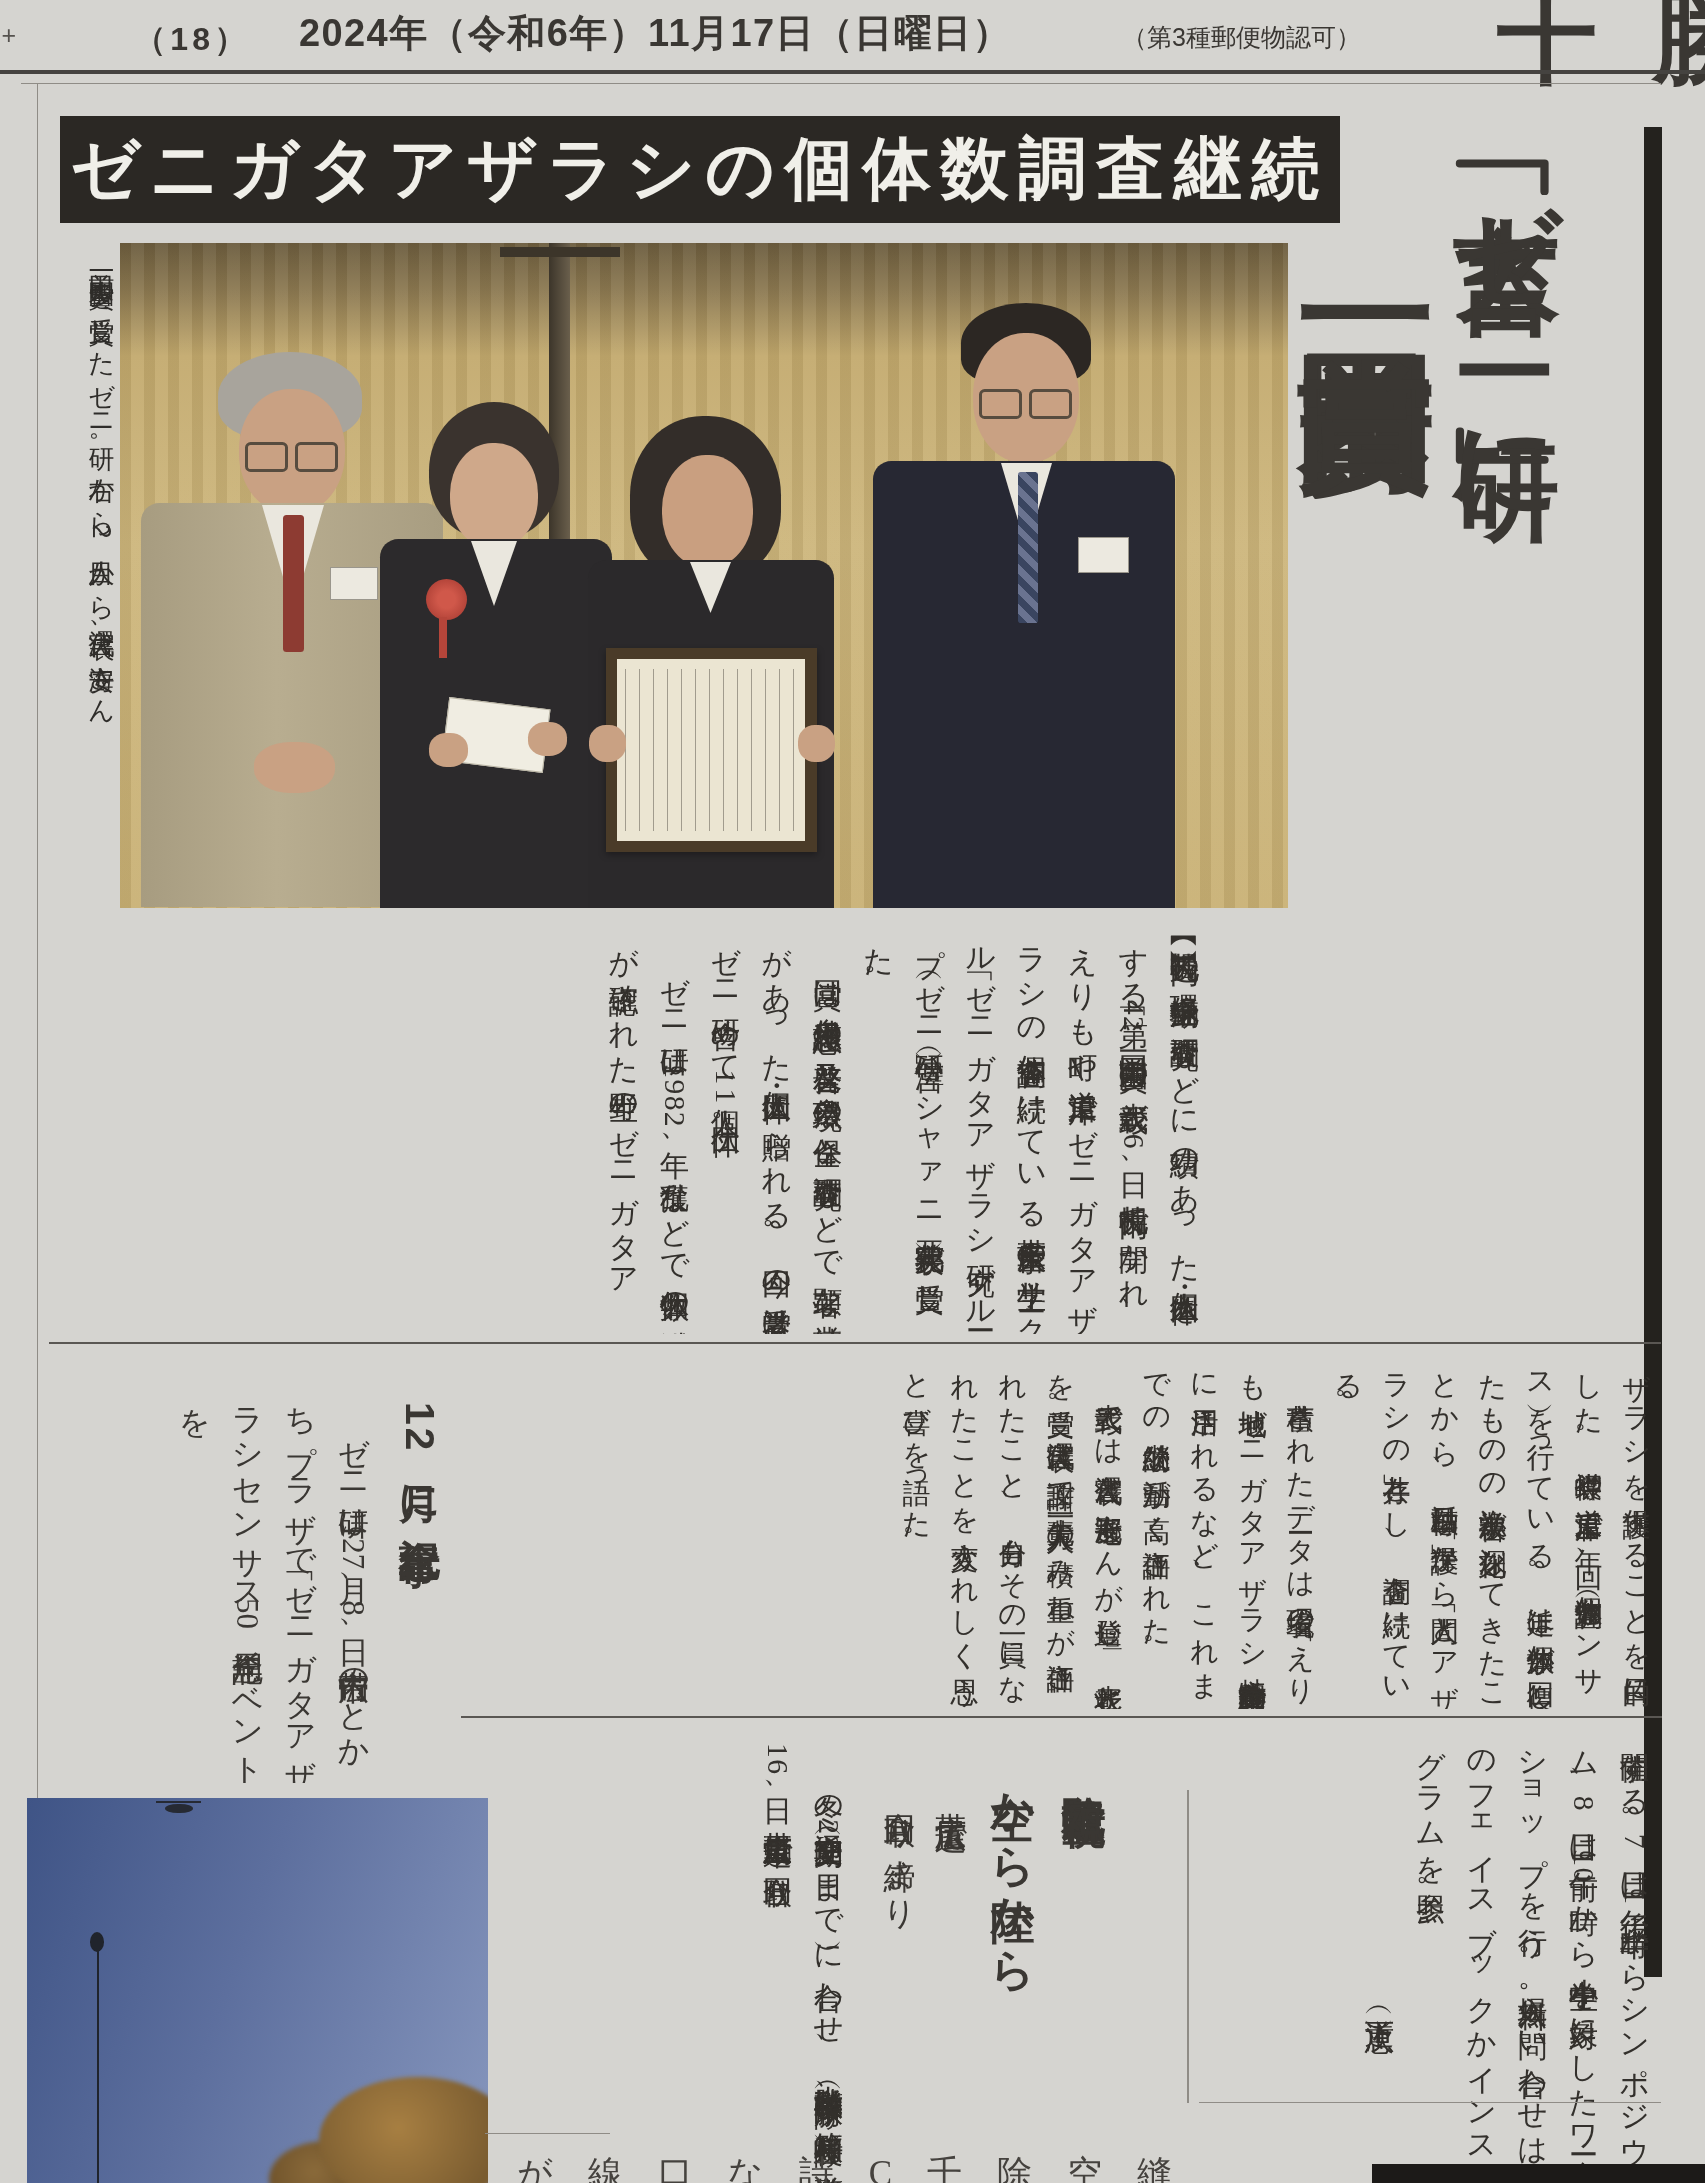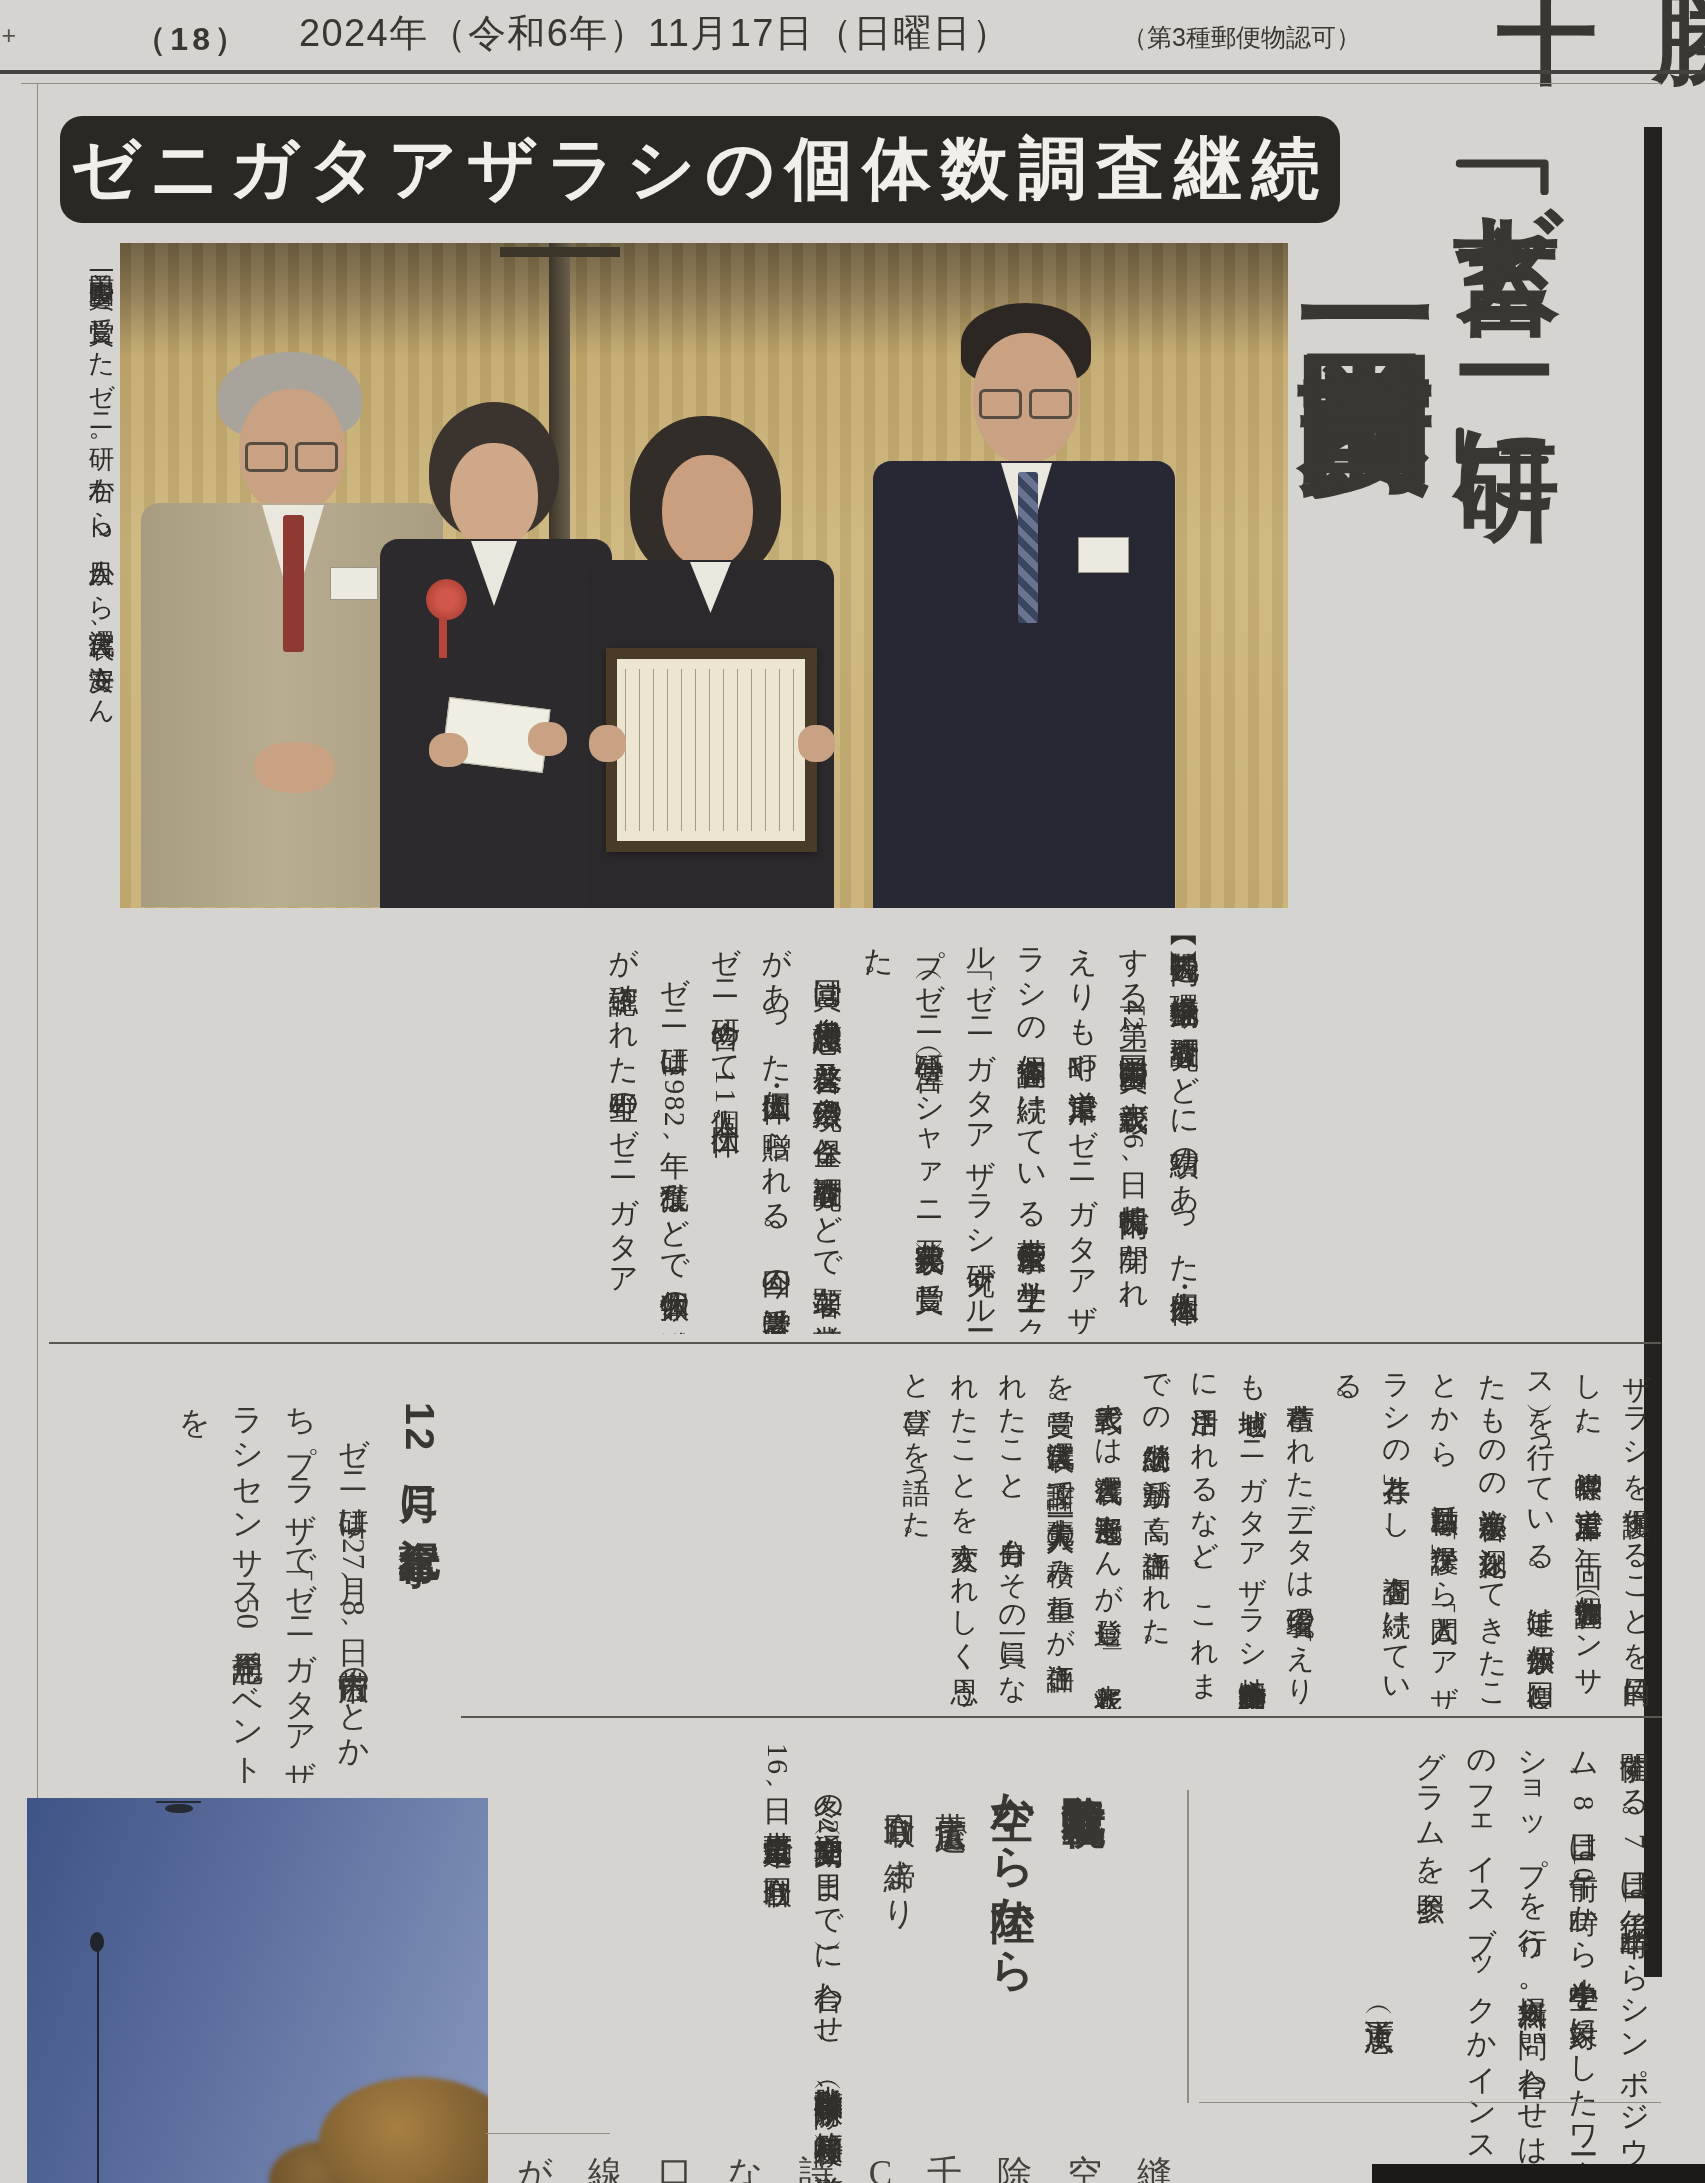--- a/index.html
+++ b/index.html
@@ -18,33 +18,33 @@
     overflow:hidden;
   }
   .vert p{margin:0;padding:0;}
   .vert p + p{text-indent:1em;}
   .hrule{background:#5a5753;height:2.1px;}
   .hairline{background:#8f8c86;}
 
   
   .reg-mark{left:1.4px;top:21px;font-size:25px;color:#55524e;}
   .page-no{left:134px;top:18.3px;font-size:32px;font-weight:bold;letter-spacing:4.2px;}
-  .date-line{left:299px;top:8.4px;font-size:38px;font-weight:normal;letter-spacing:1.4px;}
+  .date-line{left:299px;top:8.4px;font-size:38px;font-weight:bold;letter-spacing:1.4px;}
   .postal{left:1122px;top:21px;font-size:25px;}
   .masthead{left:1497px;top:-27px;font-size:100px;font-weight:900;letter-spacing:55px;white-space:nowrap;}
   .header-rule{left:0;top:70px;width:1706px;height:3.5px;background:#454340;}
   .frame-top{left:21px;top:83px;width:1640px;height:1.4px;}
   .frame-left{left:37px;top:83px;width:1.4px;height:2100px;}
 
   
   .kicker{
     left:60px;top:116px;width:1280px;height:107px;
     background:#2b2824;color:#f0efe9;
     font-weight:bold;font-size:68px;letter-spacing:9.8px;
-    display:flex;align-items:center;justify-content:center;white-space:nowrap;border-radius:22px;
+    display:flex;align-items:center;justify-content:center;white-space:nowrap;
   }
 
   
   .right-bar{left:1644px;top:127px;width:18.3px;height:1850px;background:#24221e;}
 
   
   .h1col{writing-mode:vertical-rl;text-orientation:mixed;font-weight:700;white-space:nowrap;}
   .h1a{left:1435px;top:134px;font-size:107px;letter-spacing:-2.8px;}
   .h1b{left:1273px;top:246px;font-size:138px;}
 

